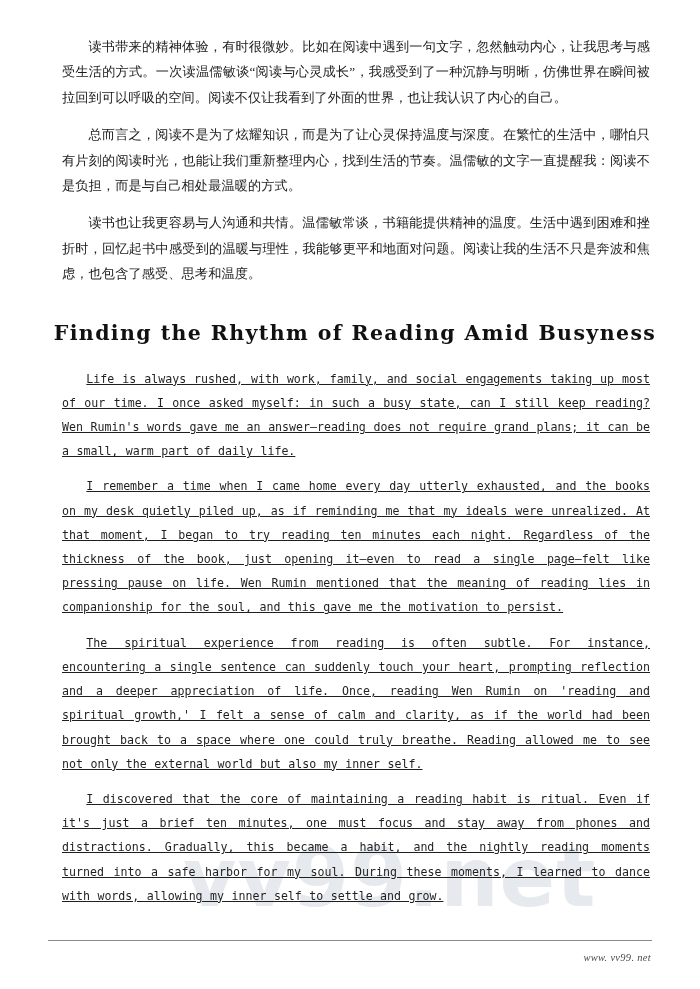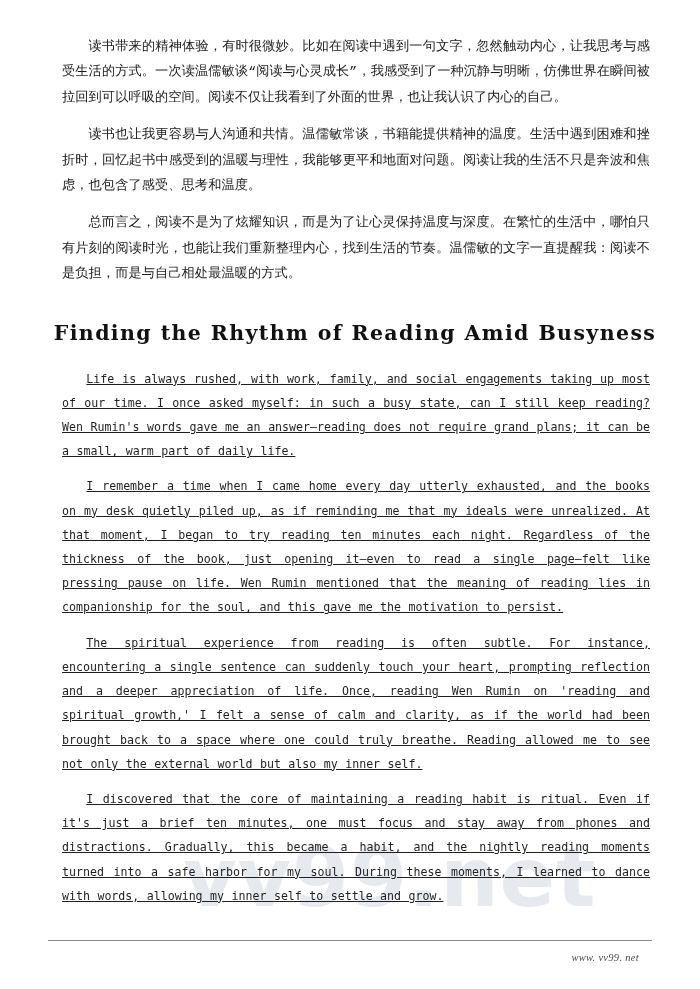--- a/index.html
+++ b/index.html
@@ -55,21 +55,21 @@
     left: 0;
     top: 0;
     width: 700px;
     z-index: 2;
   }
 
   .cn-block {
     padding: 34px 50px 0 62px;
   }
   .cn-para {
-    font-family: Liberation Mono, monospace;
+    font-family: Liberation Serif, serif;
     font-size: 13.2px;
     line-height: 25.4px;
     text-align: justify;
     text-justify: inter-ideograph;
     text-indent: 2em;
     margin: 0 0 12px 0;
     color: #1b1b1b;
     letter-spacing: 0.1px;
   }
 
@@ -109,21 +109,21 @@
   .footer-rule {
     position: absolute;
     left: 48px;
     bottom: 48px;
     width: 604px;
     height: 1px;
     background: #8a8a8a;
   }
   .footer-url {
     position: absolute;
-    right: 61px;
+    right: 49px;
     bottom: 26px;
     font-family: "Liberation Serif", "DejaVu Serif", serif;
     font-style: italic;
     font-size: 10.5px;
     color: #4a4a4a;
     letter-spacing: 0.3px;
   }
 </style>
 </head>
 <body>
@@ -131,22 +131,22 @@
 <div class="page">
 
   <div class="watermark-layer">
     <div class="watermark-text">vv99.net</div>
   </div>
 
   <div class="content">
 
     <div class="cn-block">
       <p class="cn-para">读书带来的精神体验，有时很微妙。比如在阅读中遇到一句文字，忽然触动内心，让我思考与感受生活的方式。一次读温儒敏谈“阅读与心灵成长”，我感受到了一种沉静与明晰，仿佛世界在瞬间被拉回到可以呼吸的空间。阅读不仅让我看到了外面的世界，也让我认识了内心的自己。</p>
+      <p class="cn-para">总而言之，阅读不是为了炫耀知识，而是为了让心灵保持温度与深度。在繁忙的生活中，哪怕只有片刻的阅读时光，也能让我们重新整理内心，找到生活的节奏。温儒敏的文字一直提醒我：阅读不是负担，而是与自己相处最温暖的方式。</p>
       <p class="cn-para">读书也让我更容易与人沟通和共情。温儒敏常谈，书籍能提供精神的温度。生活中遇到困难和挫折时，回忆起书中感受到的温暖与理性，我能够更平和地面对问题。阅读让我的生活不只是奔波和焦虑，也包含了感受、思考和温度。</p>
-      <p class="cn-para">总而言之，阅读不是为了炫耀知识，而是为了让心灵保持温度与深度。在繁忙的生活中，哪怕只有片刻的阅读时光，也能让我们重新整理内心，找到生活的节奏。温儒敏的文字一直提醒我：阅读不是负担，而是与自己相处最温暖的方式。</p>
     </div>
 
     <h1 class="doc-title">Finding the Rhythm of Reading Amid Busyness</h1>
 
     <div class="en-block">
       <p class="en-para">Life is always rushed, with work, family, and social engagements taking up most of our time. I once asked myself: in such a busy state, can I still keep reading? Wen Rumin's words gave me an answer—reading does not require grand plans; it can be a small, warm part of daily life.</p>
       <p class="en-para">I remember a time when I came home every day utterly exhausted, and the books on my desk quietly piled up, as if reminding me that my ideals were unrealized. At that moment, I began to try reading ten minutes each night. Regardless of the thickness of the book, just opening it—even to read a single page—felt like pressing pause on life. Wen Rumin mentioned that the meaning of reading lies in companionship for the soul, and this gave me the motivation to persist.</p>
       <p class="en-para">The spiritual experience from reading is often subtle. For instance, encountering a single sentence can suddenly touch your heart, prompting reflection and a deeper appreciation of life. Once, reading Wen Rumin on 'reading and spiritual growth,' I felt a sense of calm and clarity, as if the world had been brought back to a space where one could truly breathe. Reading allowed me to see not only the external world but also my inner self.</p>
       <p class="en-para">I discovered that the core of maintaining a reading habit is ritual. Even if it's just a brief ten minutes, one must focus and stay away from phones and distractions. Gradually, this became a habit, and the nightly reading moments turned into a safe harbor for my soul. During these moments, I learned to dance with words, allowing my inner self to settle and grow.</p>
     </div>

